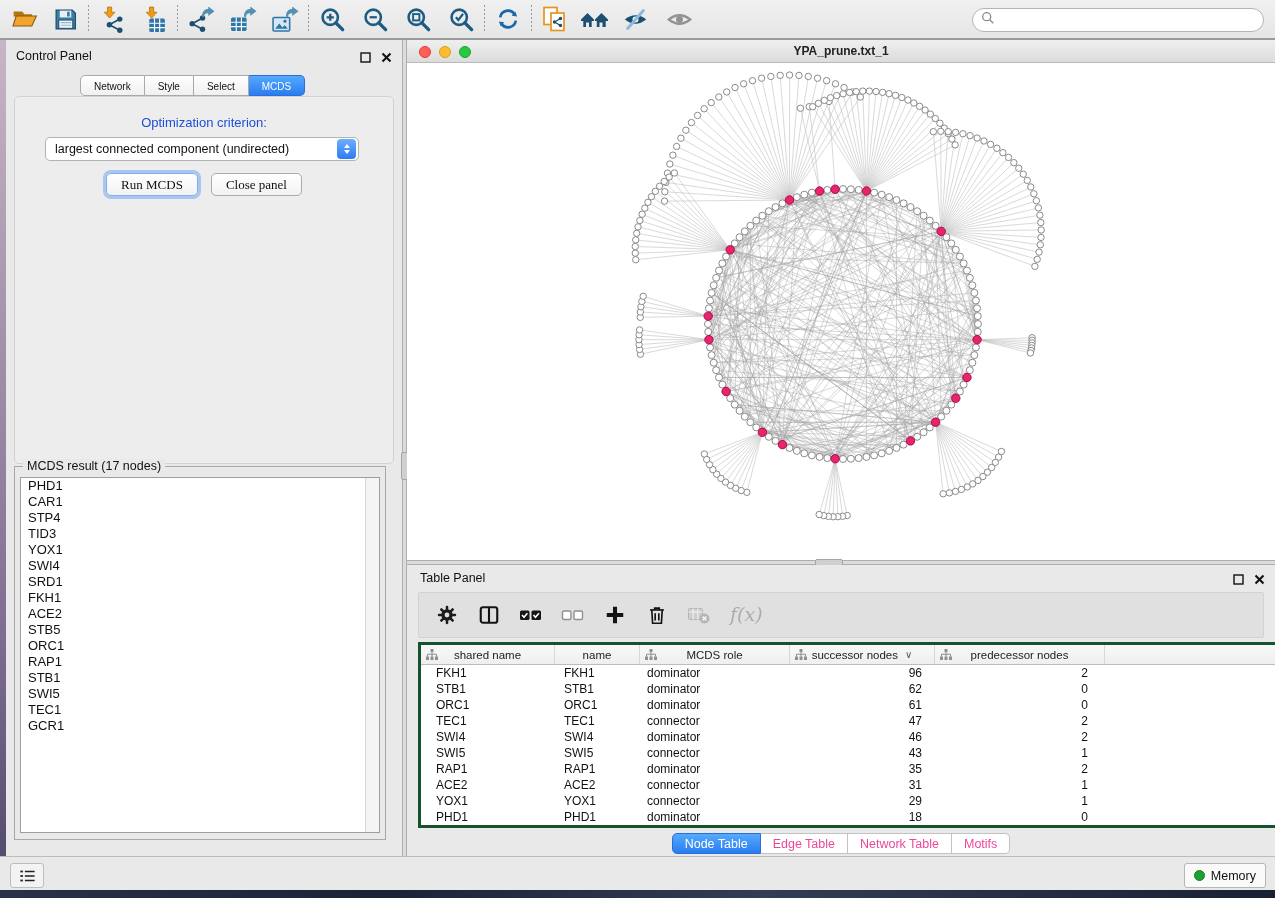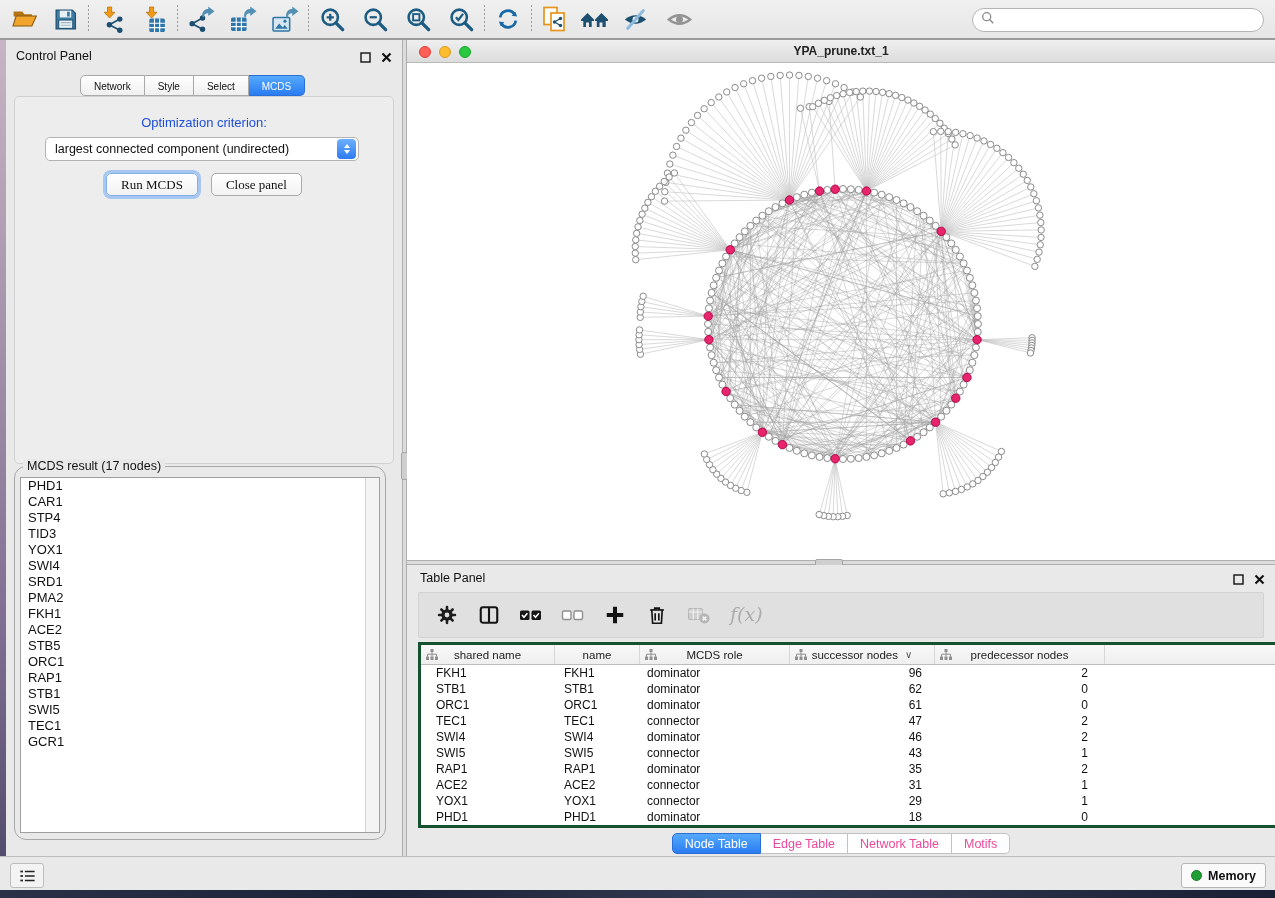--- a/index.html
+++ b/index.html
@@ -32,21 +32,21 @@
   #cp-inner{left:8px;top:56px;width:378px;height:366px;background:#ededed;border:1px solid #d2d2d2;border-radius:5px;}
   #opt-label{top:18px;width:100%;text-align:center;font-size:13px;color:#1d4ed8;}
   #criterion{left:30px;top:40px;right:34px;height:24px;background:#fff;border:1px solid #b3b3b3;border-radius:5px;display:flex;align-items:center;box-sizing:border-box;}
   #criterion-value{flex:1;font-size:12.5px;color:#111;padding-left:9px;white-space:nowrap;}
   #criterion-stepper{width:19px;height:20px;margin-right:2px;border-radius:4px;background:linear-gradient(#6cb0fc,#2d7bf1);display:flex;flex-direction:column;align-items:center;justify-content:center;gap:2px;}
   .chev-up{width:0;height:0;border-left:3.5px solid transparent;border-right:3.5px solid transparent;border-bottom:4.5px solid #fff;}
   .chev-dn{width:0;height:0;border-left:3.5px solid transparent;border-right:3.5px solid transparent;border-top:4.5px solid #fff;}
   .cp-buttons{top:76px;width:100%;display:flex;justify-content:center;gap:13px;font-family:Liberation Serif, serif;}
   .pbtn{height:23px;line-height:21px;padding:0 14px;background:linear-gradient(#ffffff,#f2f2f2);border:1px solid #ababab;border-radius:5px;font-size:13px;color:#111;box-sizing:border-box;}
   .pbtn.focused{border-color:#7fb0e8;box-shadow:0 0 0 3px rgba(98,160,245,.5);}
-  #result-group{left:8px;top:426px;width:370px;height:372px;border:1px solid #a8a8a8;border-radius:12px;}
+  #result-group{left:8px;top:426px;width:370px;height:372px;border:1px solid #a8a8a8;border-radius:0;}
   #result-legend{position:absolute;left:8px;top:-8px;background:#e9e9e9;padding:0 4px;font-size:12.5px;color:#111;}
   #result-list{position:absolute;left:5px;right:5px;top:10px;bottom:6px;background:#fff;border:1px solid #9e9e9e;overflow:hidden;}
   #result-scroll{position:absolute;right:0;top:0;bottom:0;width:13px;background:#f4f4f4;border-left:1px solid #d6d6d6;}
   .mcds-item{font-size:13px;color:#111;line-height:16px;padding-left:7px;}
 
   
   #vsplit{left:402px;top:40px;width:5px;height:816px;background:#dcdcdc;border-left:1px solid #aeaeae;border-right:1px solid #aeaeae;box-sizing:border-box;}
   #vsplit-grip{position:absolute;left:-2px;top:412px;width:8px;height:26px;background:#cfcfcf;border:1px solid #a5a5a5;border-radius:2px;}
   #hsplit{left:407px;top:560px;width:868px;height:5px;background:#dcdcdc;border-top:1px solid #aeaeae;border-bottom:1px solid #aeaeae;box-sizing:border-box;}
   #hsplit-grip{position:absolute;left:408px;top:-2px;width:26px;height:8px;background:#cfcfcf;border:1px solid #a5a5a5;border-radius:2px;}
@@ -79,21 +79,21 @@
   .td.c3{text-align:right;padding-right:13px;}.td.c4{text-align:right;padding-right:17px;}
   #table-vscroll{position:absolute;right:0;top:20px;bottom:0;width:14px;background:#f2f2f2;border-left:1px solid #d9d9d9;box-sizing:border-box;}
   #table-vthumb{position:absolute;left:1.5px;top:3px;width:9px;height:92px;background:#c2c2c2;border-radius:5px;}
   #tp-tabs{top:268px;width:100%;display:flex;justify-content:center;}
   .tp-tab{height:21px;line-height:21px;box-sizing:border-box;border:1px solid #c2c2c2;border-left:none;background:#fff;font-size:12.5px;color:#ec4899;text-align:center;padding:0 12px;}
   .tp-tab:first-child{border-left:1px solid #c2c2c2;border-radius:5px 0 0 5px;}
   .tp-tab:last-child{border-radius:0 5px 5px 0;}
   .tp-tab.sel{background:linear-gradient(#55aafc,#2a7cf0);color:#fff;border-color:#2a6fd8;}
 
   
-  #statusbar{left:0;top:856px;width:1275px;height:34px;background:#e9e9e9;border-top:1px solid #bcbcbc;box-sizing:border-box;font-weight:bold;}
+  #statusbar{left:0;top:856px;width:1275px;height:34px;background:#e9e9e9;border-top:1px solid #bcbcbc;box-sizing:border-box;}
   #list-btn{position:absolute;left:10px;top:6px;width:32px;height:23px;background:#f3f3f3;border:1px solid #bdbdbd;border-radius:3px;display:flex;align-items:center;justify-content:center;}
   #memory-btn{position:absolute;right:9px;top:6px;height:23px;background:#fafafa;border:1px solid #b6b6b6;border-radius:3px;display:flex;align-items:center;gap:6px;padding:0 9px;}
   #memory-dot{width:11px;height:11px;border-radius:50%;background:#1e9e33;border:1px solid #157f26;box-sizing:border-box;}
   #memory-label{font-size:12.5px;color:#111;}
 </style>
 </head>
 <body>
 
 <div id="app">
 
@@ -287,21 +287,20 @@
       <div id="result-legend">MCDS result (17 nodes)</div>
       <div id="result-list">
         <div id="result-items">
             <div class="mcds-item">PHD1</div>
             <div class="mcds-item">CAR1</div>
             <div class="mcds-item">STP4</div>
             <div class="mcds-item">TID3</div>
             <div class="mcds-item">YOX1</div>
             <div class="mcds-item">SWI4</div>
             <div class="mcds-item">SRD1</div>
-            <div class="mcds-item">PMA2</div>
             <div class="mcds-item">FKH1</div>
             <div class="mcds-item">ACE2</div>
             <div class="mcds-item">STB5</div>
             <div class="mcds-item">ORC1</div>
             <div class="mcds-item">RAP1</div>
             <div class="mcds-item">STB1</div>
             <div class="mcds-item">SWI5</div>
             <div class="mcds-item">TEC1</div>
             <div class="mcds-item">GCR1</div>
           </div>

